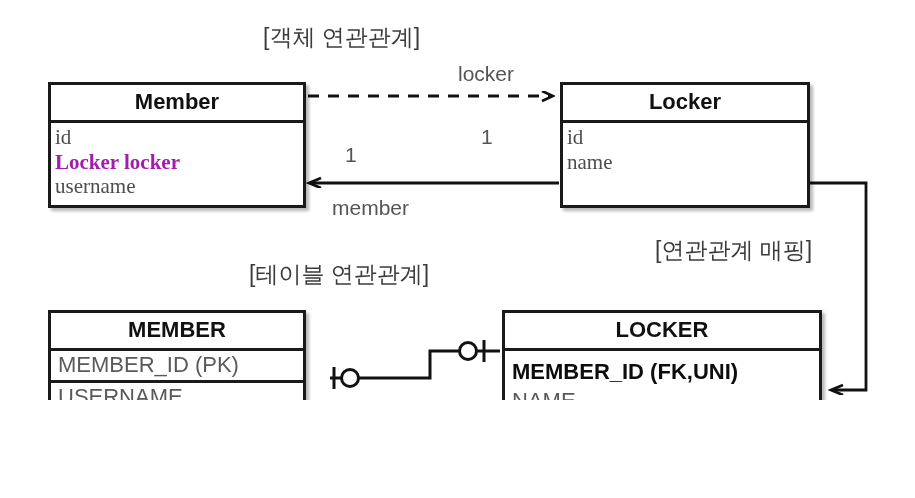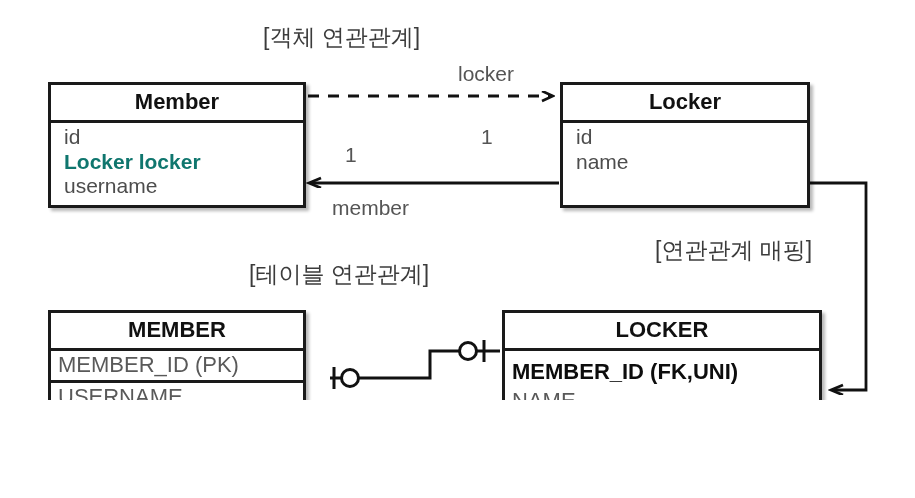--- a/index.html
+++ b/index.html
@@ -42,26 +42,27 @@
     border-bottom: 3px solid #1a1a1a;
     white-space: nowrap;
   }
   .uml-body {
     padding: 2px 0 3px 0;
   }
   .uml-attr {
     font-size: 21px;
     color: #4d4d4d;
     line-height: 1.08;
-    padding: 1px 0 1px 13px;
-    white-space: nowrap;
+    padding: 1px 0 1px 4px;
+    white-space: nowrap;
+    font-family: Liberation Serif, serif;
   }
   .uml-attr.bold {
     font-weight: bold;
-    color: #0f766e;
+    color: #a21caf;
   }
 
   
   .tbl-box {
     position: absolute;
     box-sizing: border-box;
     background: #ffffff;
     border: 3px solid #1a1a1a;
     box-shadow: 3px 3px 3px rgba(0,0,0,0.28);
     z-index: 5;

